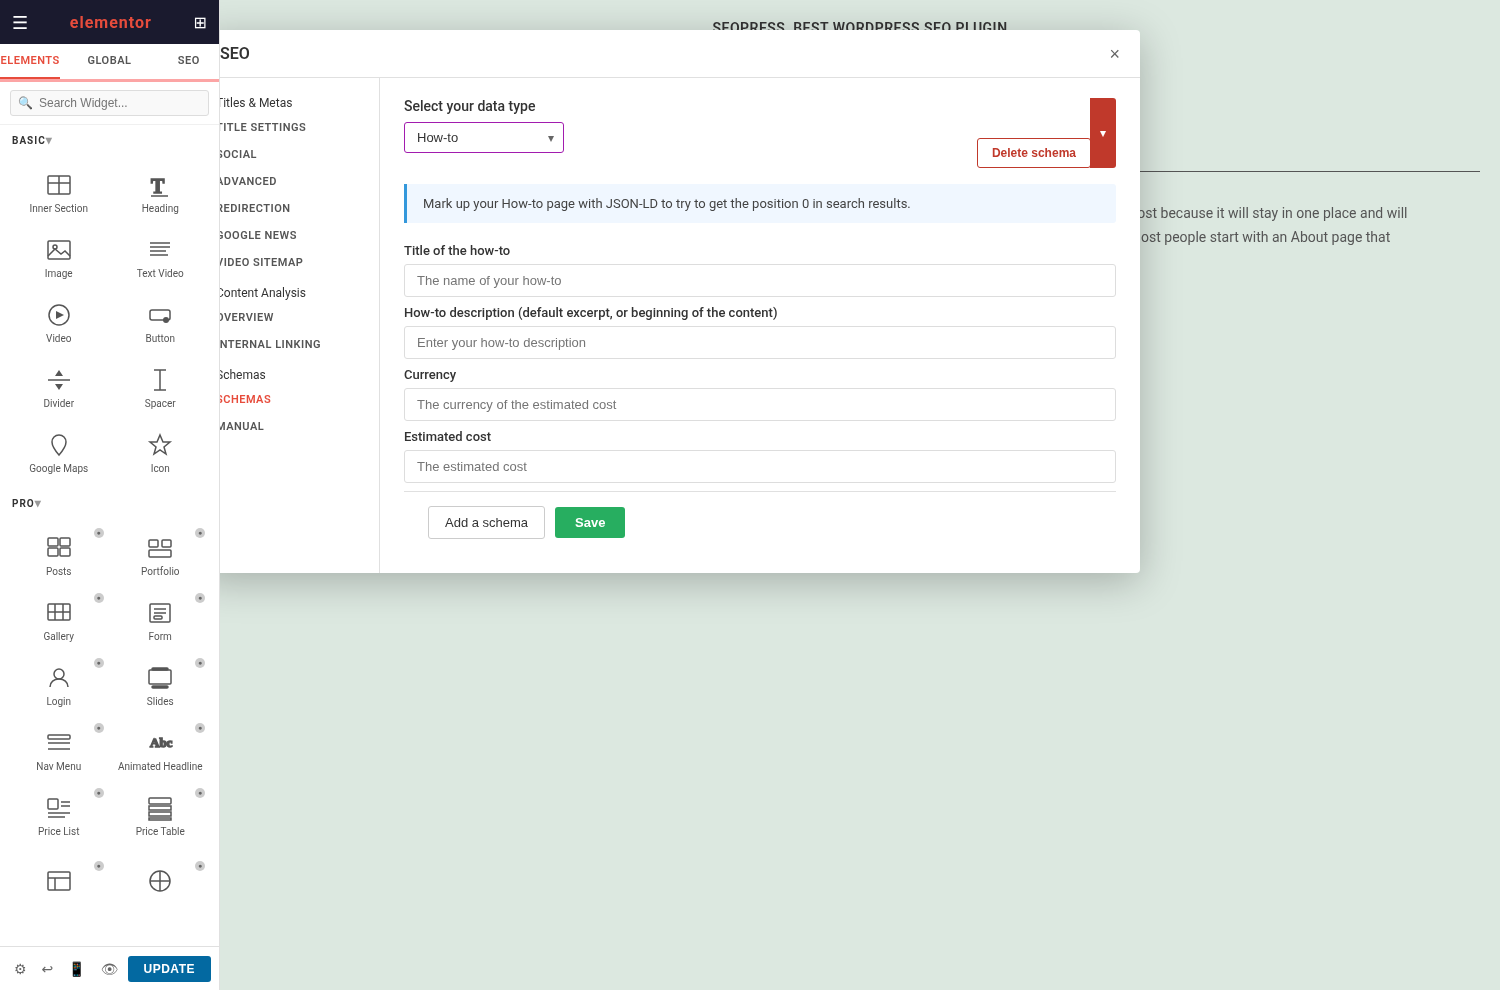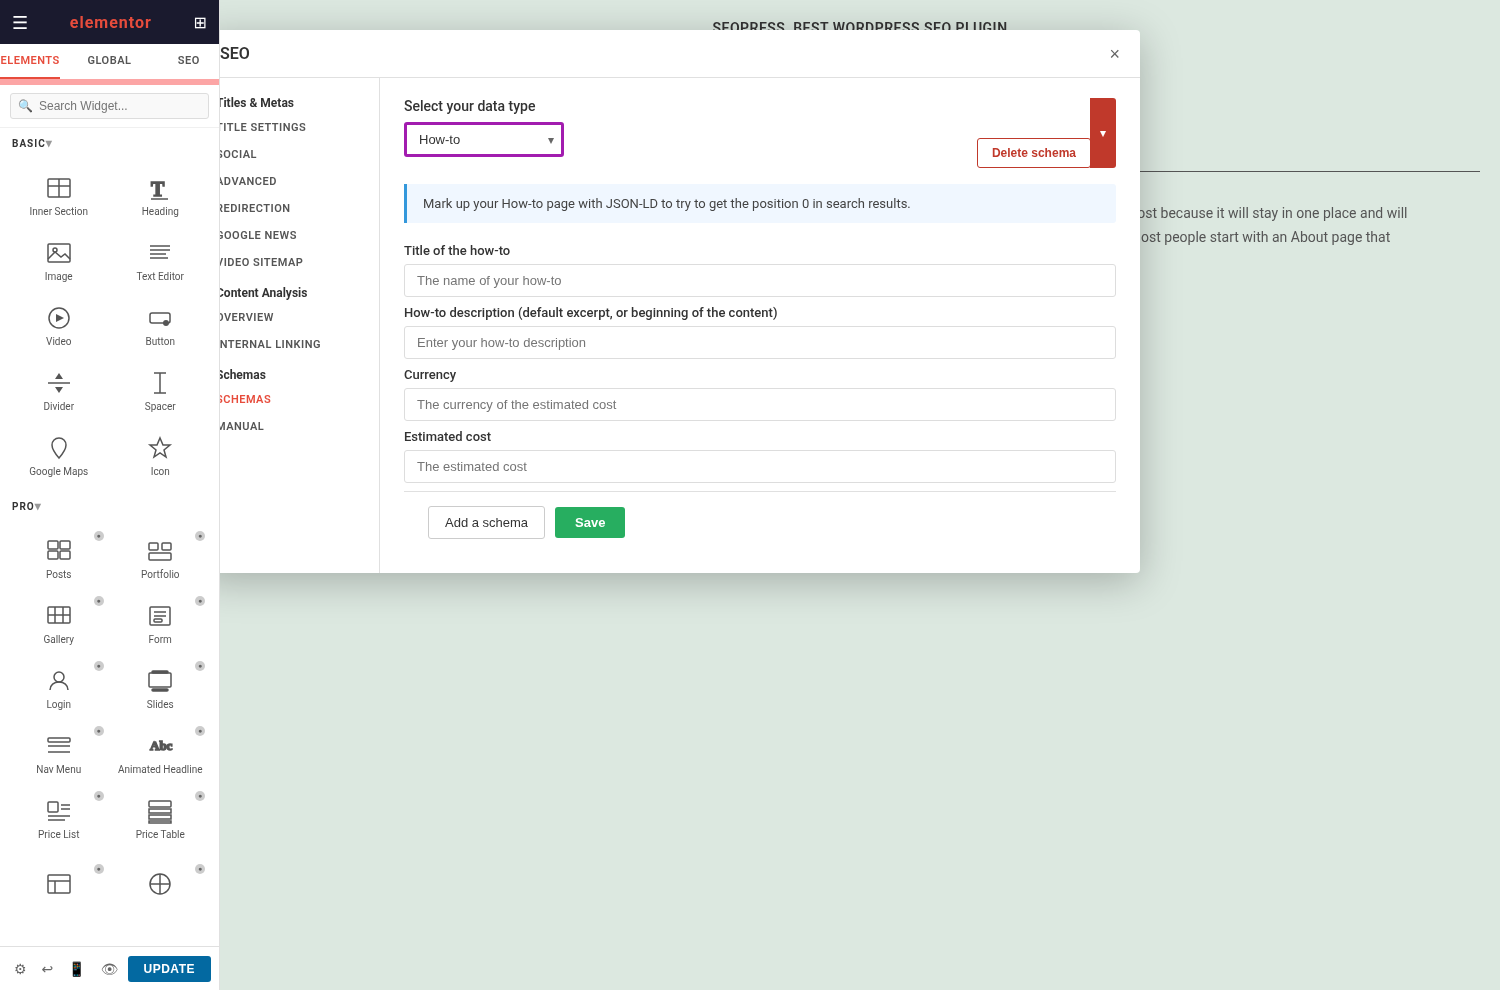--- a/index.html
+++ b/index.html
@@ -23,21 +23,21 @@
       justify-content: space-between;
       padding: 0 12px;
       height: 44px;
     }
     .hamburger-icon { color: #fff; font-size: 18px; cursor: pointer; }
     .elementor-logo { color: #e74c3c; font-weight: bold; font-size: 16px; letter-spacing: 1px; }
     .grid-icon { color: #fff; font-size: 16px; }
 
     .sidebar-tabs {
       display: flex;
-      border-bottom: 6px solid #fca5a5;
+      border-bottom: 3px solid #fca5a5;
       gap: 19px;
     }
     .sidebar-tab {
       flex: 1;
       text-align: center;
       padding: 10px 0;
       font-size: 11px;
       font-weight: 600;
       color: #555;
       cursor: pointer;
@@ -250,21 +250,21 @@
     
     .modal-nav {
       width: 180px;
       min-width: 180px;
       border-right: 1px solid #e0e0e0;
       overflow-y: auto;
       padding: 8px 0;
     }
     .nav-group-label {
       font-size: 12px;
-      font-weight: 700;
+      font-weight: 400;
       color: #333;
       padding: 10px 16px 4px;
       display: block;
     }
     .nav-item {
       display: block;
       padding: 7px 16px;
       font-size: 11px;
       font-weight: 600;
       color: #555;
@@ -291,21 +291,21 @@
       justify-content: space-between;
       margin-bottom: 16px;
     }
     .data-type-label {
       font-size: 14px;
       font-weight: 500;
       color: #333;
       margin-bottom: 8px;
     }
     .schema-select {
-      border: 3px solid #a21caf;
+      border: 1px solid #a21caf;
       border-radius: 3px;
       padding: 7px 32px 7px 12px;
       font-size: 13px;
       color: #333;
       background: #fff;
       appearance: none;
       cursor: pointer;
       min-width: 160px;
       position: relative;
     }
@@ -464,21 +464,21 @@
 
       <div class="widget-item">
         <div class="widget-icon">
           <svg viewBox="0 0 28 28">
               <line x1="4" y1="7" x2="24" y2="7"></line>
               <line x1="4" y1="11" x2="24" y2="11"></line>
               <line x1="4" y1="15" x2="20" y2="15"></line>
               <line x1="4" y1="19" x2="22" y2="19"></line>
             </svg>
         </div>
-        <span class="widget-label">Text Editor</span>
+        <span class="widget-label">Text Video</span>
       </div>
 
       <div class="widget-item">
         <div class="widget-icon">
           <svg viewBox="0 0 28 28">
               <circle cx="14" cy="14" r="10"></circle>
               <polygon points="11,10 11,18 19,14" fill="#555" stroke="none"></polygon>
             </svg>
         </div>
         <span class="widget-label">Video</span>

